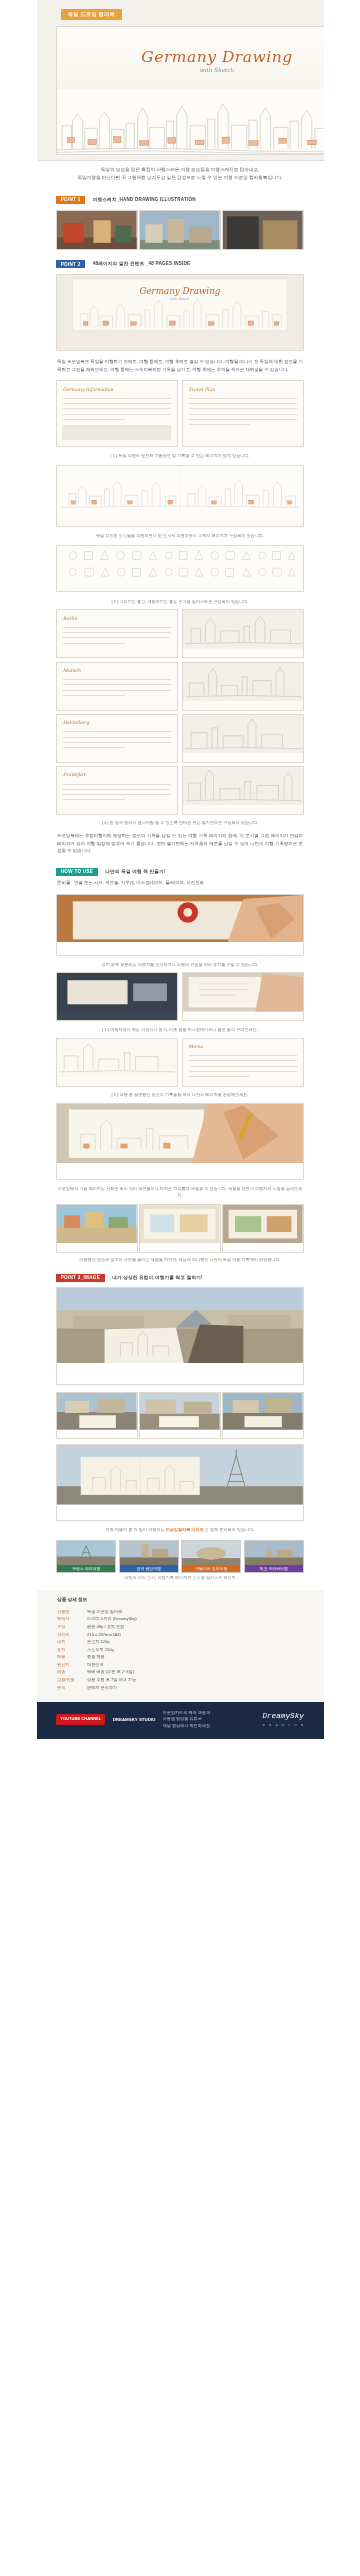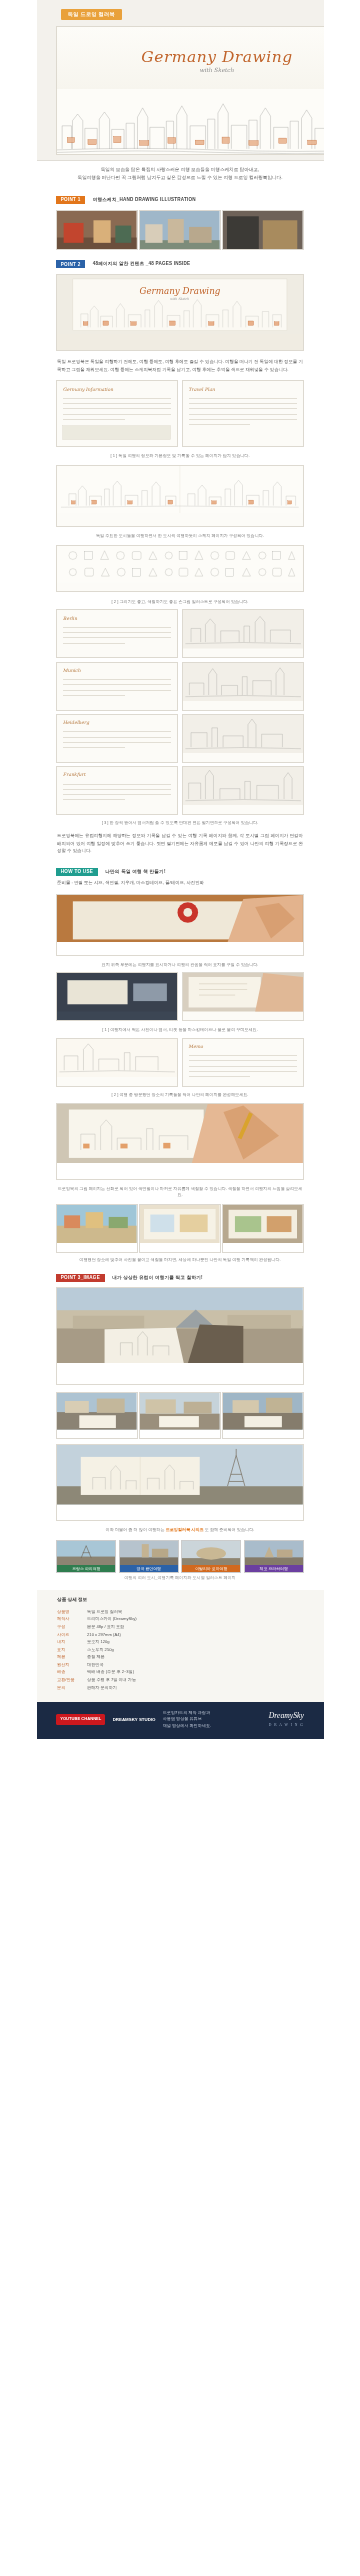--- a/index.html
+++ b/index.html
@@ -165,21 +165,21 @@
     line-height: 1.6;
     display: flex;
     align-items: center;
     gap: 7.2px;
   }
   .yt {
     background: #cc181e; color: #fff; font-size: 4.1px; font-weight: bold;
     padding: 2.1px 4.1px; border-radius: 1.5px; white-space: nowrap;
   }
   .footer-logo {
-    font-family: Liberation Serif, serif; font-style: italic; color: #fff; font-size: 7.7px;
+    font-family: Liberation Mono, monospace; font-style: italic; color: #fff; font-size: 7.7px;
     text-align: right; flex: 0 0 auto;
   }
   .footer-logo small { display:block; font-size: 3.6px; font-style: normal; letter-spacing: 1px; color:#9fb0c8; }
 
   .spec {
     background: #f7f6f2;
     margin: 5.2px 0 0 0;
     padding: 6.2px 20.6px 11.3px 20.6px;
     font-size: 4.1px;
     color: #555;

